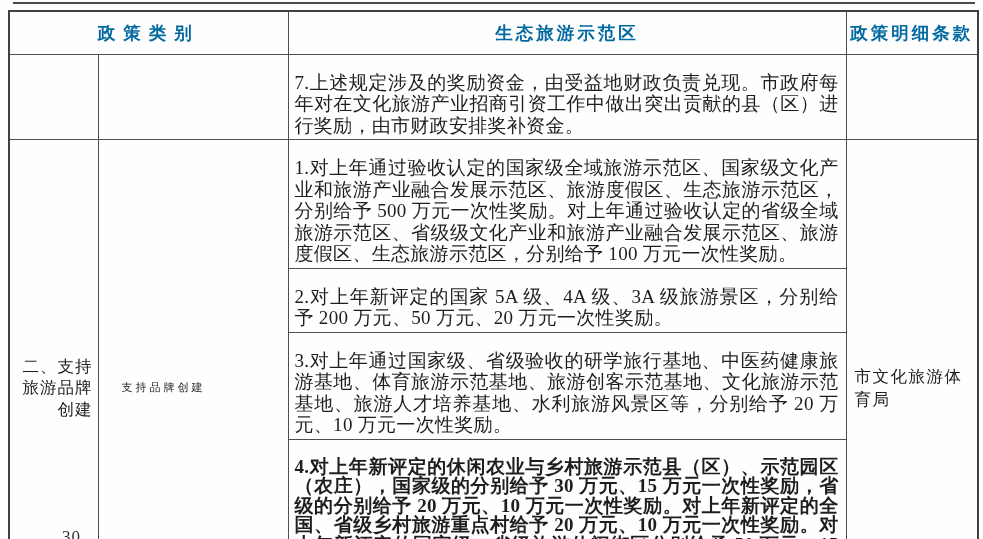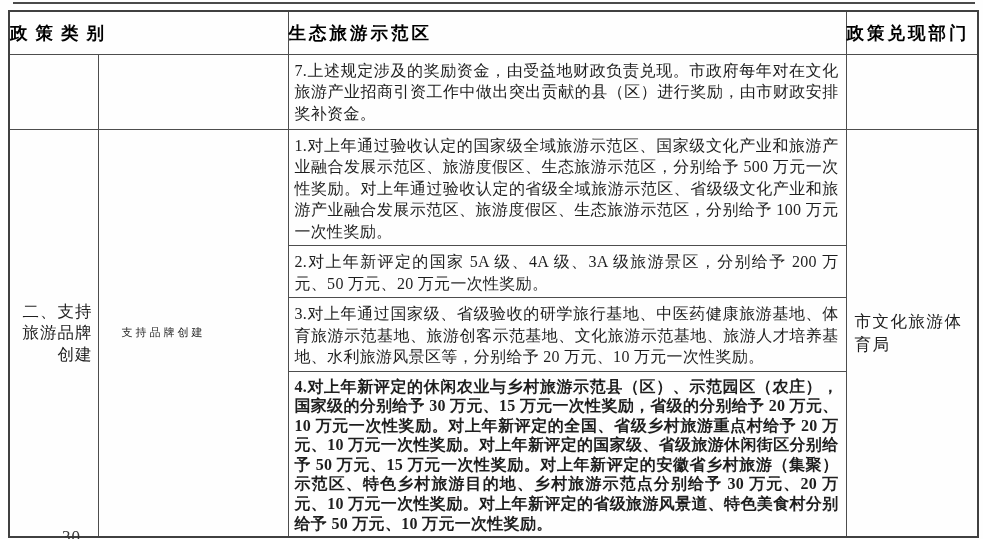--- a/index.html
+++ b/index.html
@@ -25,24 +25,24 @@
     table-layout: fixed;
     border: 2px solid #404040;
   }
   .policy-table th, .policy-table td {
     border: 1px solid #4d4d4d;
     background: transparent;
   }
   .policy-table th {
     font-size: 17.5px;
     font-weight: 600;
-    text-align: left;
+    text-align: center;
     vertical-align: middle;
     letter-spacing: 3px;
-    color: #000000;
+    color: #0369a1;
   }
   th.th-category { letter-spacing: 8px; }
   .cell-category {
     text-align: right;
     vertical-align: middle;
     font-size: 16.5px;
     line-height: 21.5px;
     padding: 4px 5px;
     letter-spacing: 1px;
   }
@@ -54,23 +54,23 @@
   }
   .cell-department {
     vertical-align: middle;
     font-size: 16.5px;
     line-height: 23px;
     padding: 4px 6px 4px 8px;
     letter-spacing: 1.5px;
   }
   .cell-detail {
     vertical-align: top;
-    font-size: 16px;
+    font-size: 19px;
     line-height: 21.5px;
-    padding: 5px 7px 3px 6px;
+    padding: 17px 7px 3px 6px;
     text-align: justify;
     letter-spacing: 0.3px;
     margin-left: 24px;
   }
   .cell-detail.tight { line-height: 19.6px; font-weight: bold; }
   .page-number {
     position: absolute;
     left: 62px; top: 527px;
     font-size: 17px;
     color: #333;
@@ -86,21 +86,21 @@
   <colgroup>
     <col style="width:89px">
     <col style="width:190px">
     <col style="width:558px">
     <col style="width:132px">
   </colgroup>
   <tbody>
       <tr style="height:43px">
     <th colspan="2" class="th-category">政策类别</th>
     <th>生态旅游示范区</th>
-    <th>政策兑现部门</th>
+    <th>政策明细条款</th>
   </tr>
   <tr style="height:75px">
     <td class="cell-category"></td>
     <td class="cell-subcategory"></td>
     <td class="cell-detail">7.上述规定涉及的奖励资金，由受益地财政负责兑现。市政府每年对在文化旅游产业招商引资工作中做出突出贡献的县（区）进行奖励，由市财政安排奖补资金。</td>
     <td class="cell-department"></td>
   </tr>
   <tr style="height:115px">
     <td class="cell-category" rowspan="4">二、支持旅游品牌创建</td>
     <td class="cell-subcategory" rowspan="4">支持品牌创建</td>

